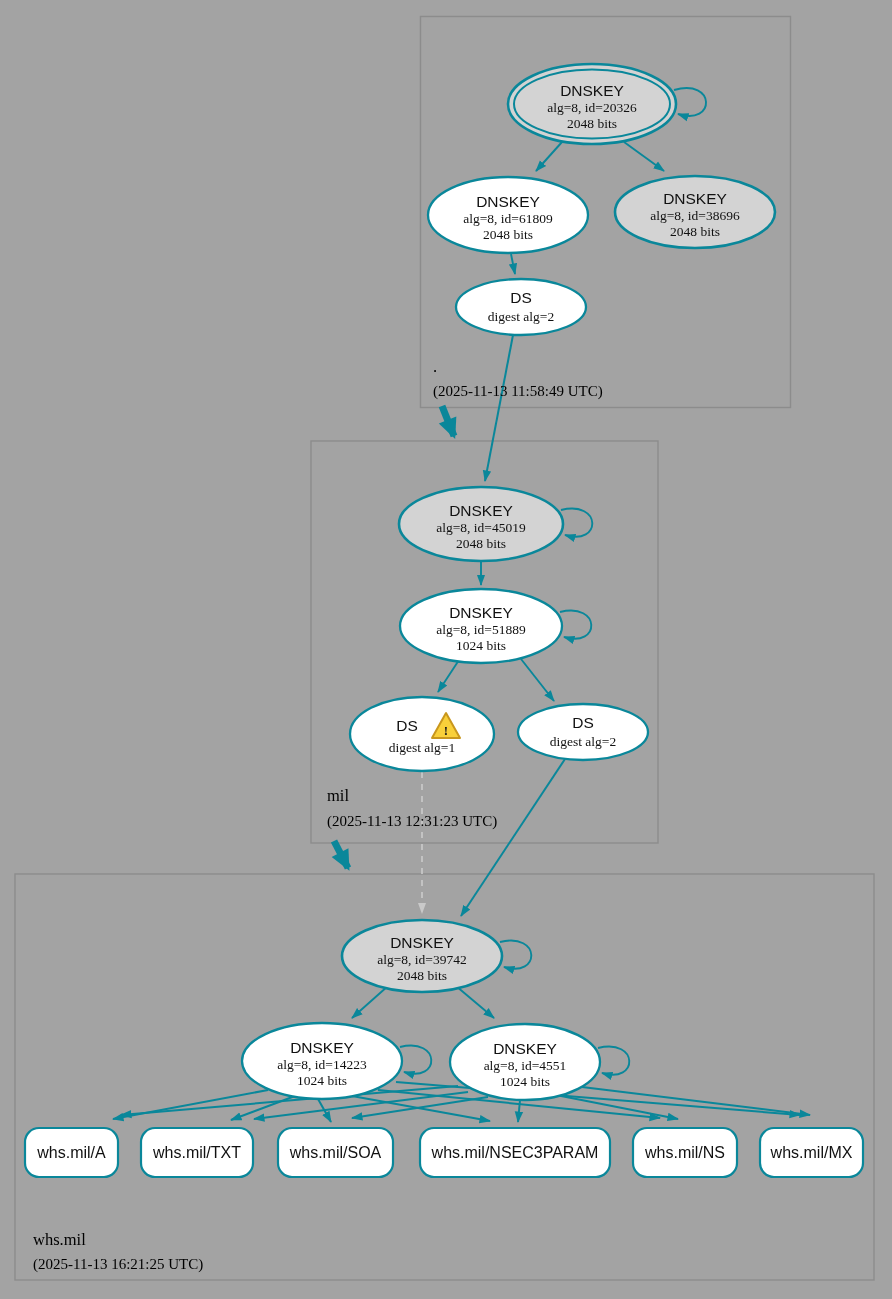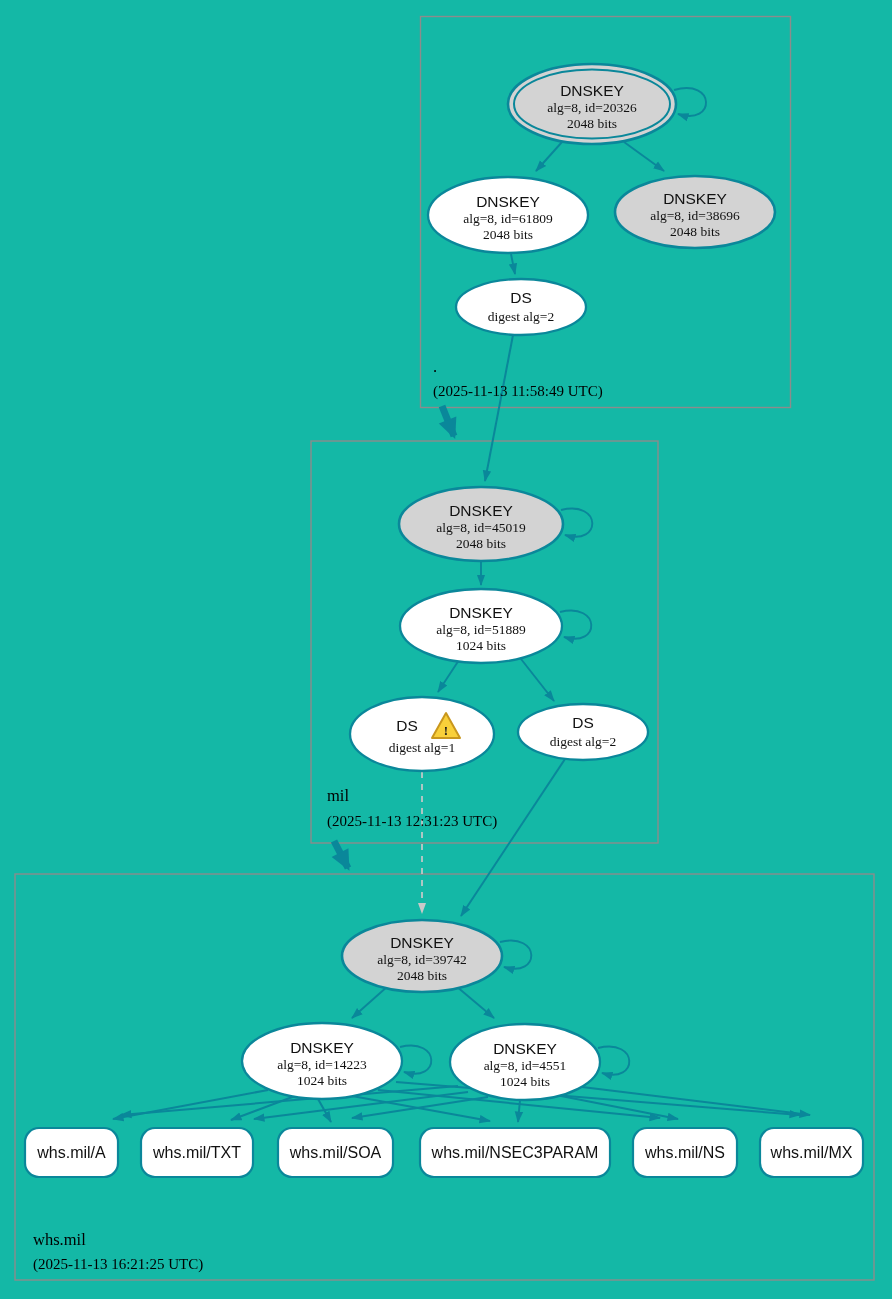--- a/index.html
+++ b/index.html
@@ -1,16 +1,16 @@
 <!DOCTYPE html>
 <html><head>
 <meta charset="utf-8">
 <style>
   html,body{margin:0;padding:0;background:#ffffff;}
-  .canvas{position:relative;width:892px;height:1299px;background:#14b8a6;overflow:hidden;}
+  .canvas{position:relative;width:892px;height:1299px;background:#a3a3a3;overflow:hidden;}
   svg{display:block;}
   .zone-box{fill:none;stroke:#8c8c8c;stroke-width:1.4;}
   .edge{stroke:#0a879a;stroke-width:2;fill:none;}
   .edge-thin{stroke:#0a879a;stroke-width:1.9;fill:none;}
   .edge-thick{stroke:#0a879a;stroke-width:7;fill:none;}
   .edge-dashed{stroke:#c9c9c9;stroke-width:1.7;fill:none;stroke-dasharray:6 6;}
   .node-ksk{fill:#d3d3d3;stroke:#0a879a;stroke-width:2.6;}
   .node-zsk{fill:#ffffff;stroke:#0a879a;stroke-width:2.3;}
   .node-inner{fill:none;stroke:#0a879a;stroke-width:2;}
   .rrset{fill:#ffffff;stroke:#0a879a;stroke-width:2.2;}

